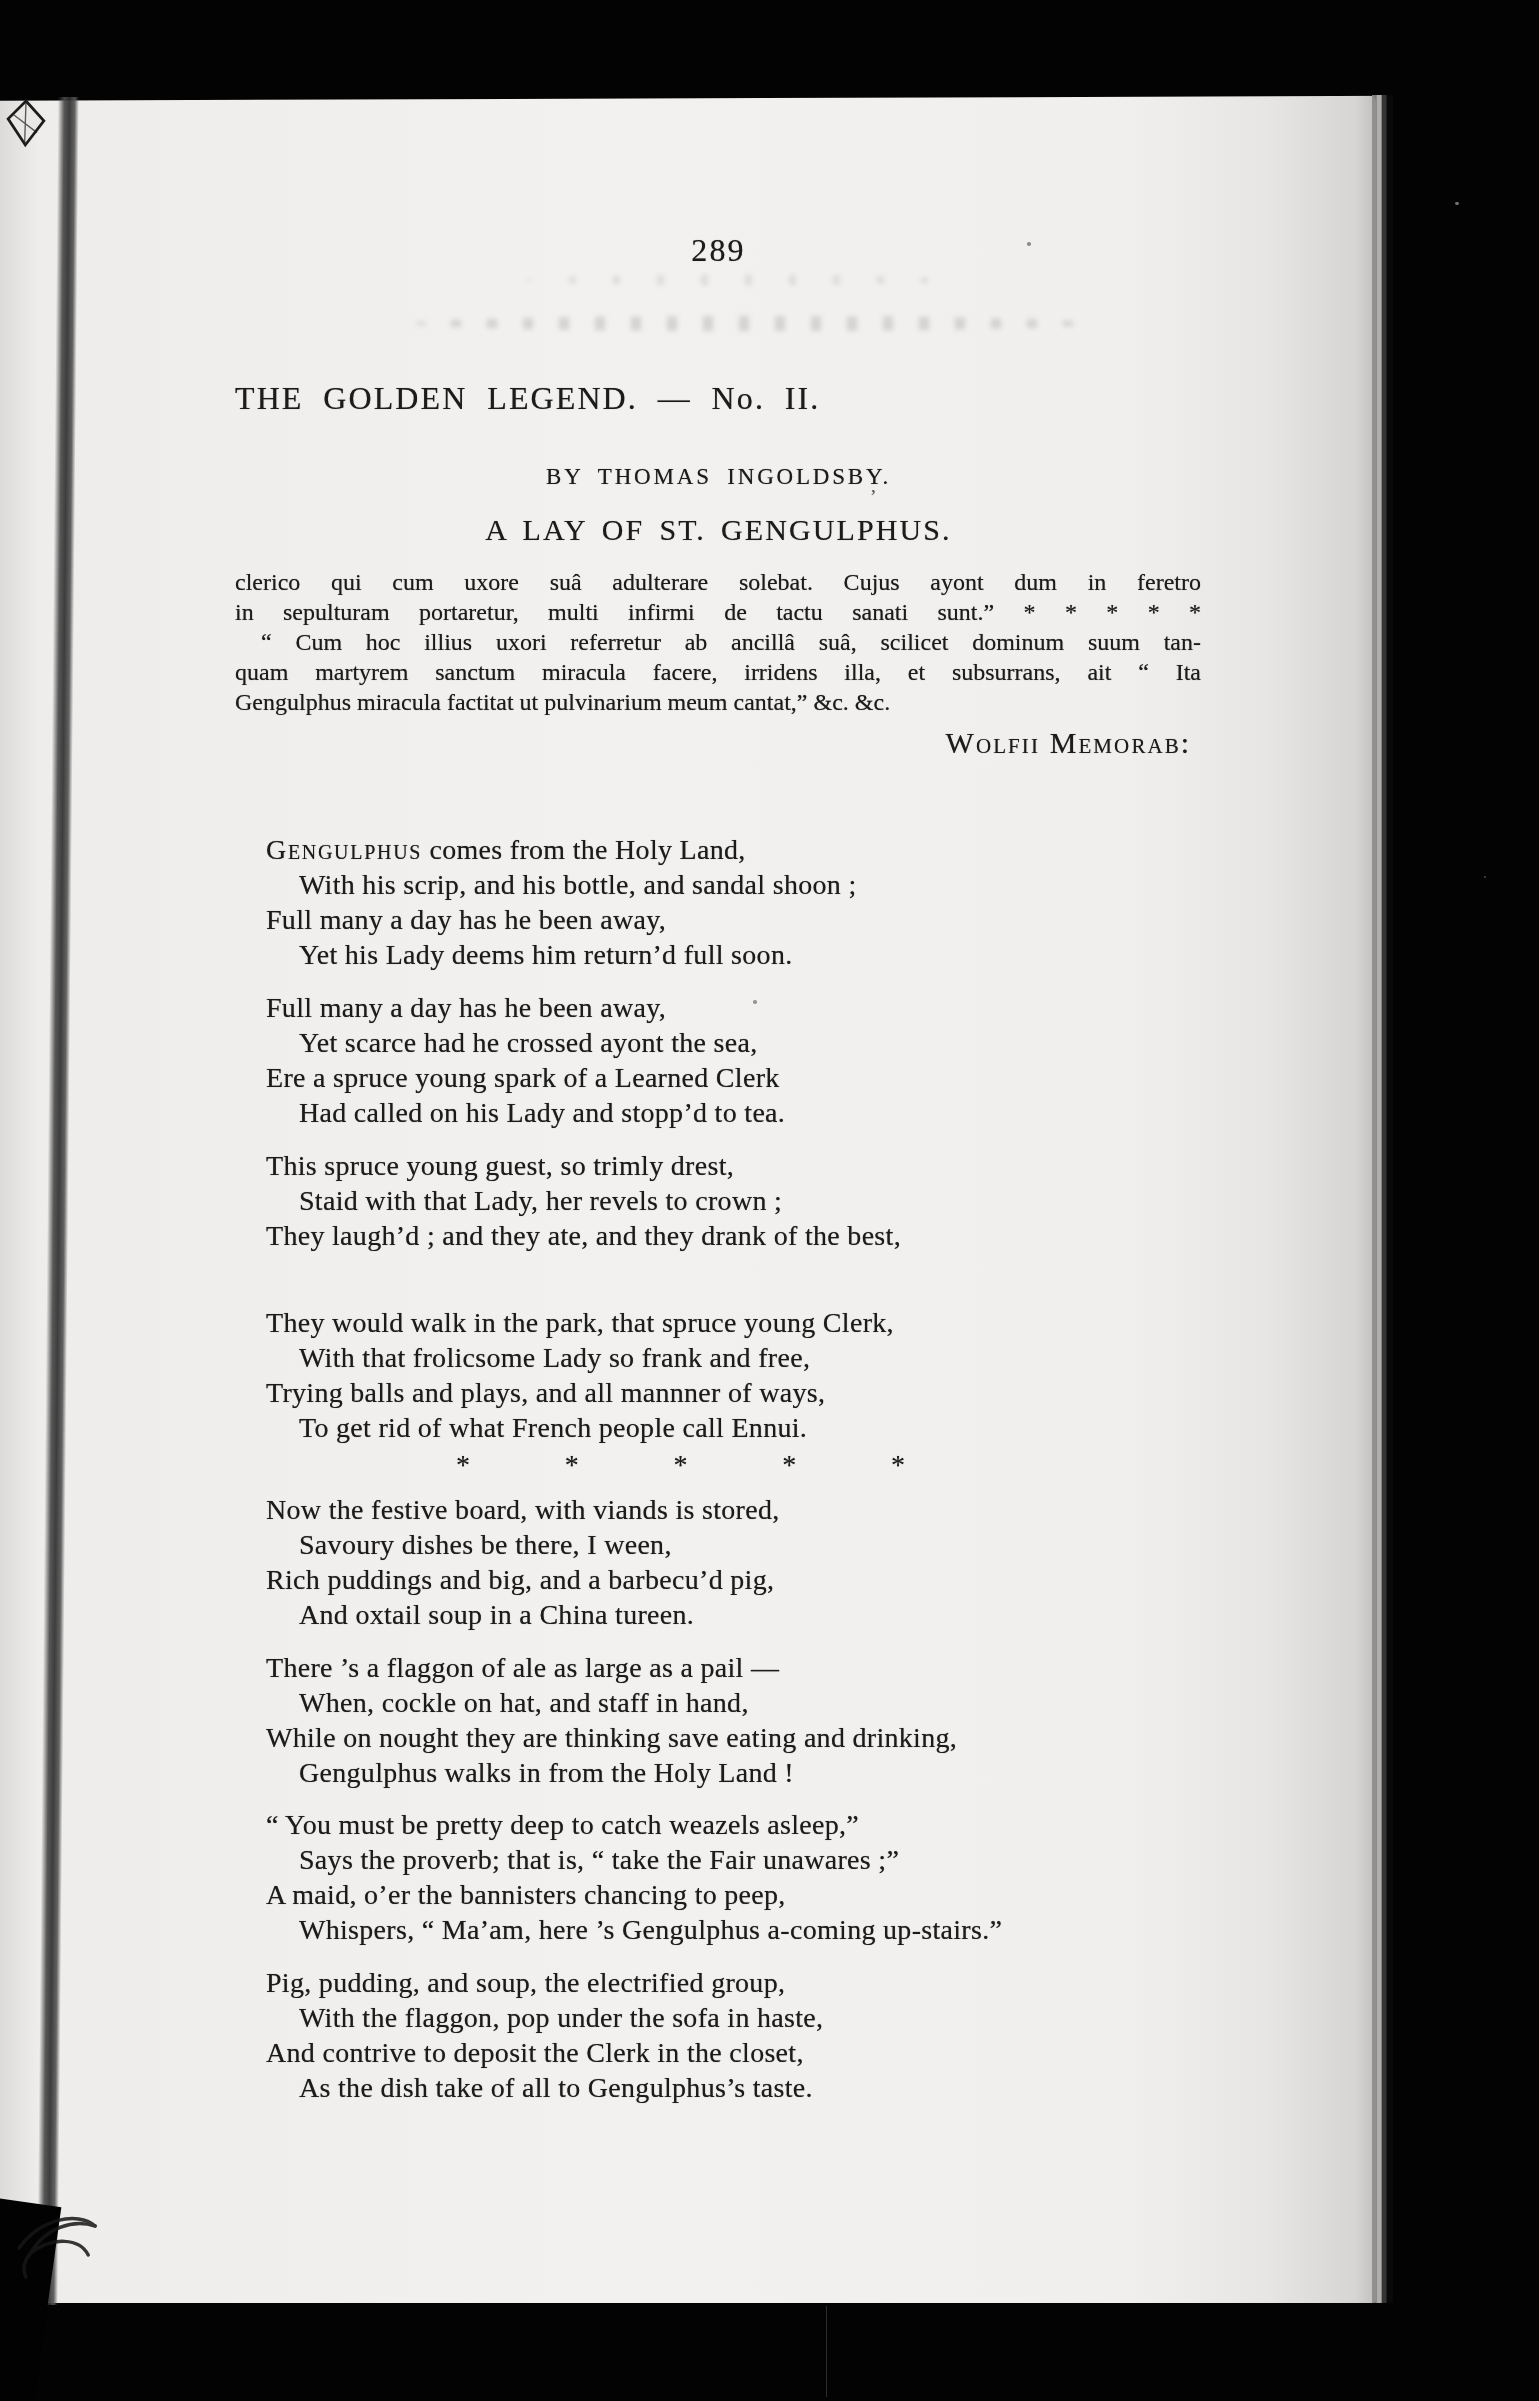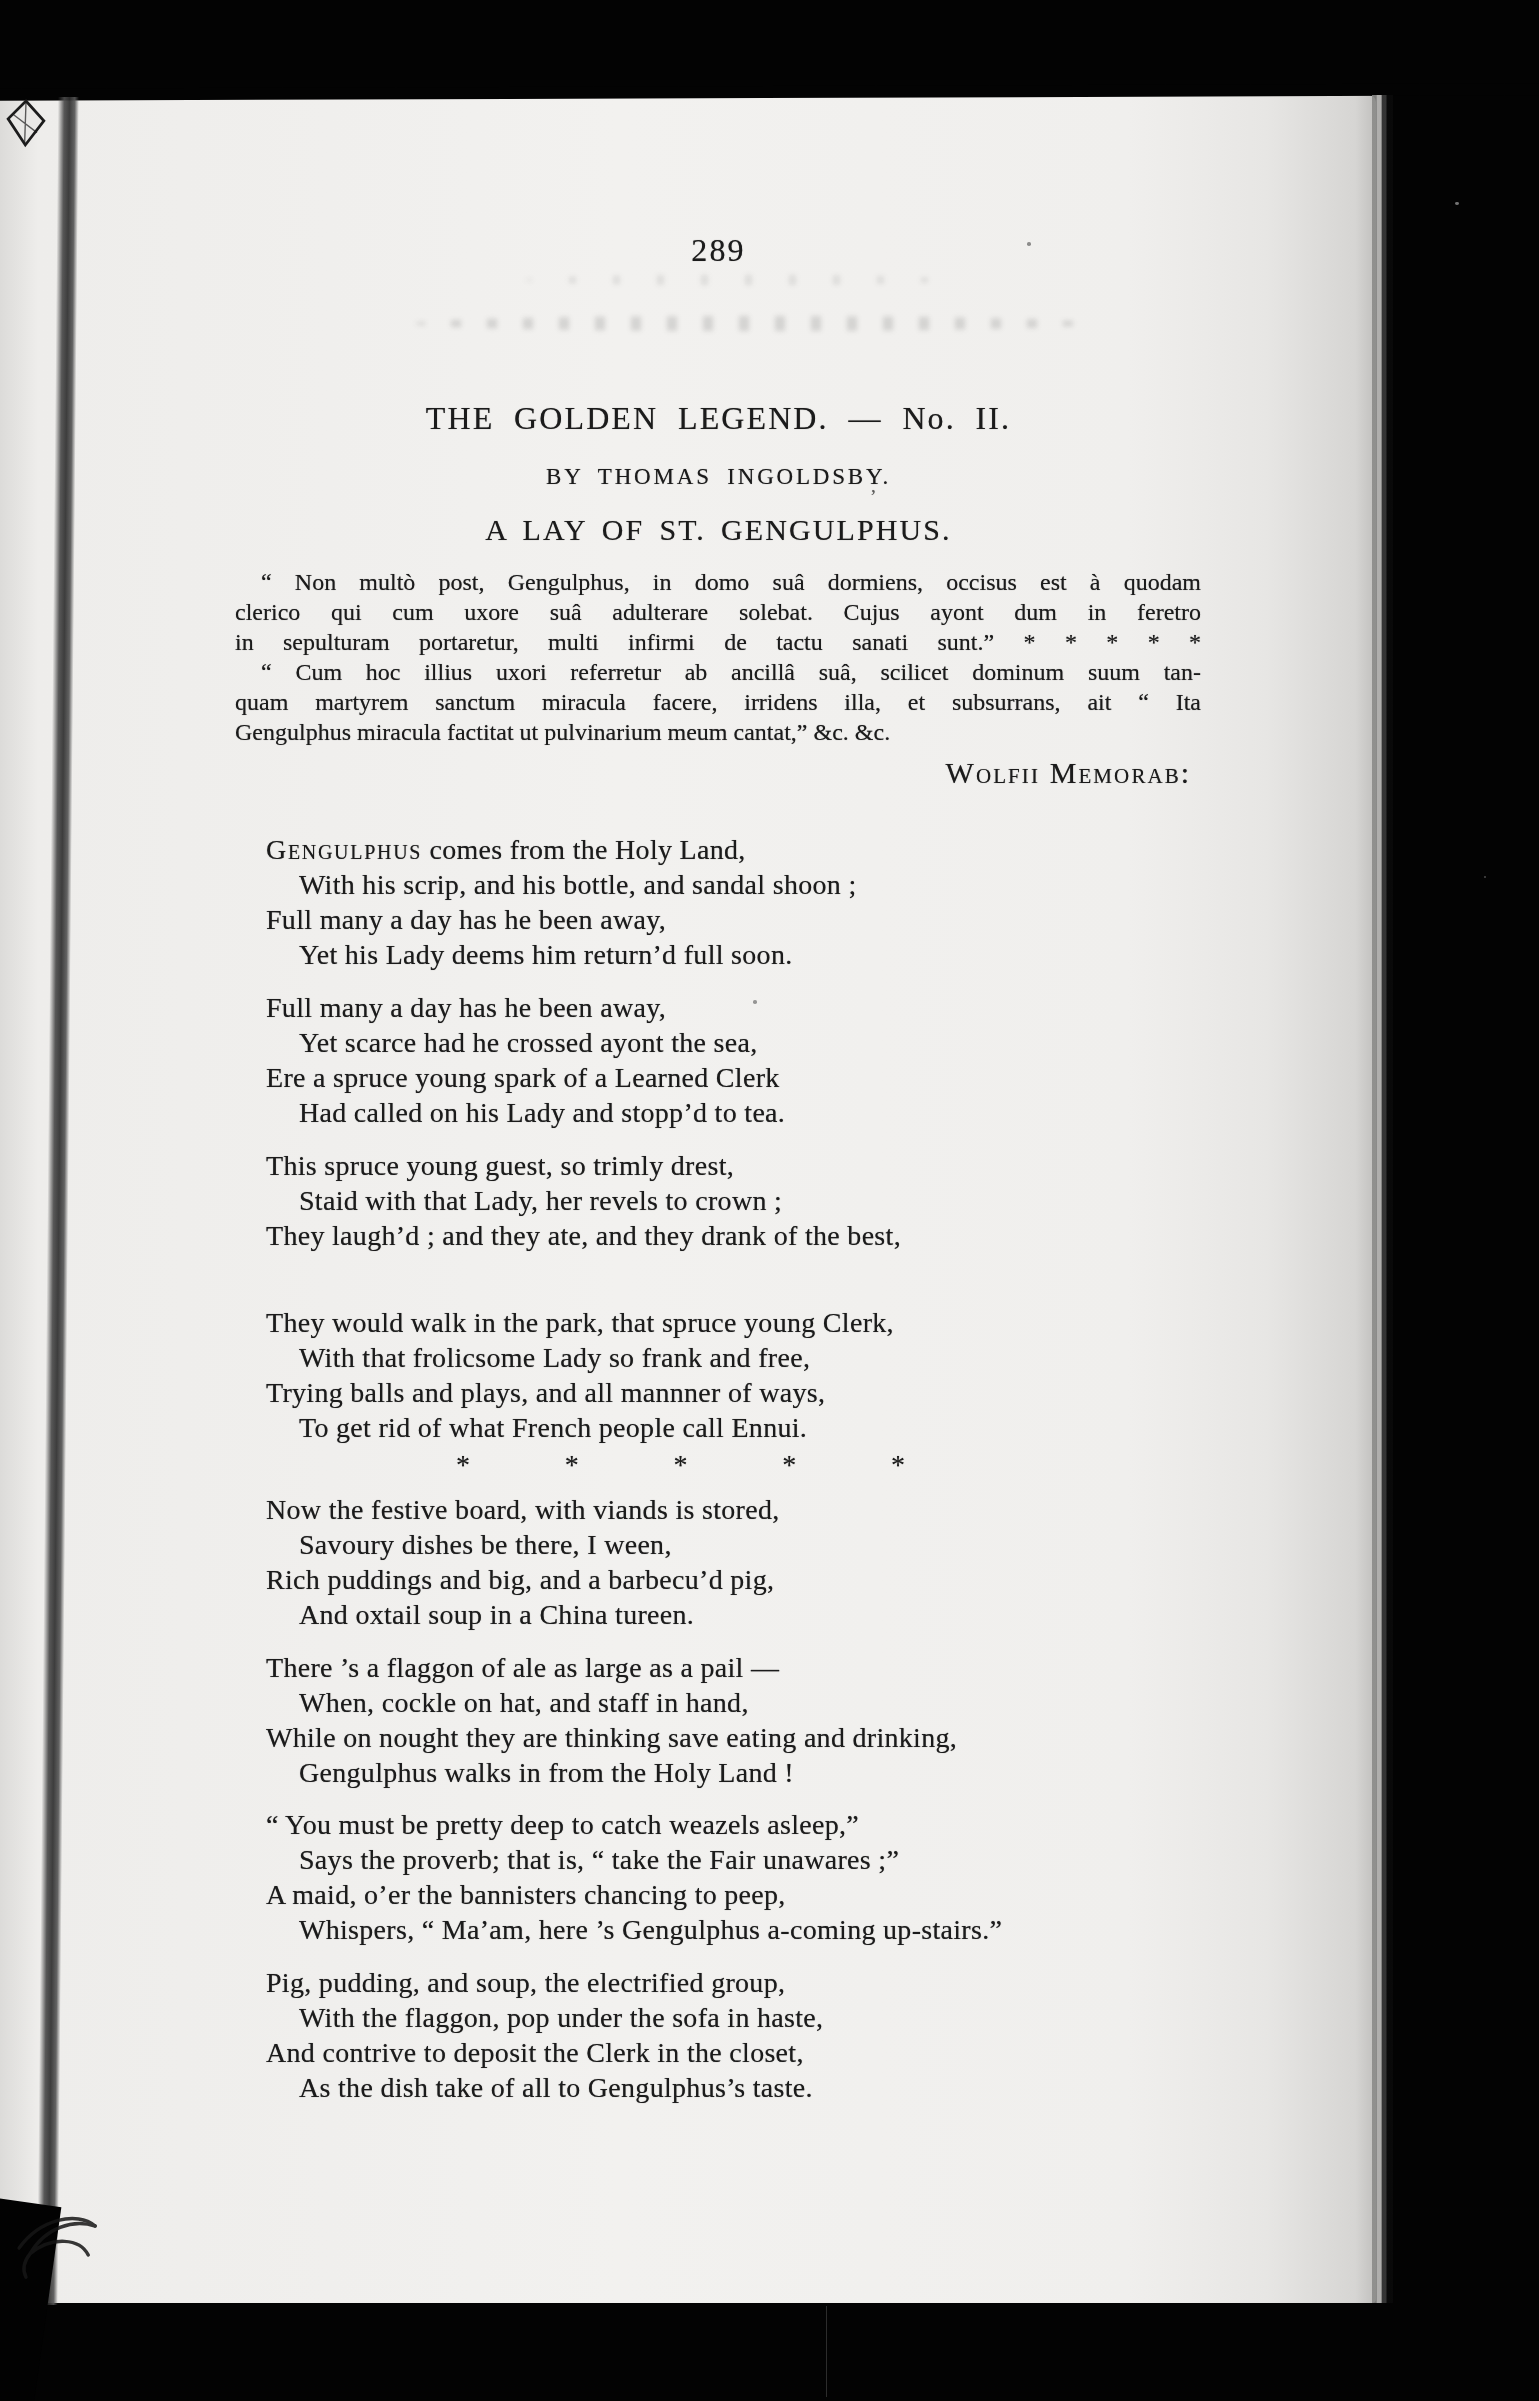--- a/index.html
+++ b/index.html
@@ -42,21 +42,21 @@
     filter:blur(2.8px);border-radius:50%;
   }
   .speck-dark{position:absolute;background:#3a3a3a;border-radius:50%;}
   .speck-light{position:absolute;background:#cfcfcf;border-radius:50%;}
   .scratch{position:absolute;left:826px;top:2306px;width:1.4px;height:91px;background:#8a8a8a;opacity:.3;}
   .mark-svg{position:absolute;}
   
   .content{position:absolute;left:235px;top:0;width:967px;
     text-shadow:0 0 0.8px rgba(25,25,25,.6);}
   .pagenum{position:absolute;top:232px;width:100%;text-align:center;font-size:32px;letter-spacing:2.1px;}
-  .title{position:absolute;top:400px;width:100%;text-align:center;font-size:32px;letter-spacing:2.1px;word-spacing:9.7px;}
+  .title{position:absolute;top:380px;width:100%;text-align:left;font-size:32px;letter-spacing:2.1px;word-spacing:9.7px;}
   .byline{position:absolute;top:464px;width:100%;text-align:center;font-size:23px;letter-spacing:2.8px;word-spacing:7px;}
   .byline-mark{position:absolute;left:636px;top:475px;font-size:19.3px;opacity:.7;}
   .subtitle{position:absolute;top:513px;width:100%;text-align:center;font-size:30px;letter-spacing:2.1px;word-spacing:5.5px;}
   .epigraph{position:absolute;left:0;top:567px;width:966px;font-size:24px;line-height:30px;}
   .epigraph p{margin:0;}
   .epi-line{display:block;text-align:justify;text-align-last:justify;}
   .epi-line.first{padding-left:26px;}
   .epi-line.last{text-align-last:left;}
   .attribution{display:block;text-align:right;padding-right:9.7px;margin-top:11px;
     font-variant:small-caps;font-size:30px;letter-spacing:2.1px;}
@@ -107,21 +107,20 @@
 
     <div class="title">THE GOLDEN LEGEND. — No. II.</div>
 
     <div class="byline">BY THOMAS INGOLDSBY.</div>
     <span class="byline-mark">,</span>
 
     <div class="subtitle">A LAY OF ST. GENGULPHUS.</div>
 
     <div class="epigraph">
       <p>
-        <span class="epi-line first">“ Non multò post, Gengulphus, in domo suâ dormiens, occisus est à quodam</span>
         <span class="epi-line">clerico qui cum uxore suâ adulterare solebat.  Cujus ayont dum in feretro</span>
         <span class="epi-line">in sepulturam portaretur, multi infirmi de tactu sanati sunt.”  *  *  *  *  *</span>
       </p>
       <p>
         <span class="epi-line first">“ Cum hoc illius uxori referretur ab ancillâ suâ, scilicet dominum suum tan-</span>
         <span class="epi-line">quam martyrem sanctum miracula facere, irridens illa, et subsurrans, ait “ Ita</span>
         <span class="epi-line last">Gengulphus miracula factitat ut pulvinarium meum cantat,” &amp;c. &amp;c.</span>
       </p>
       <span class="attribution">Wolfii Memorab:</span>
     </div>

